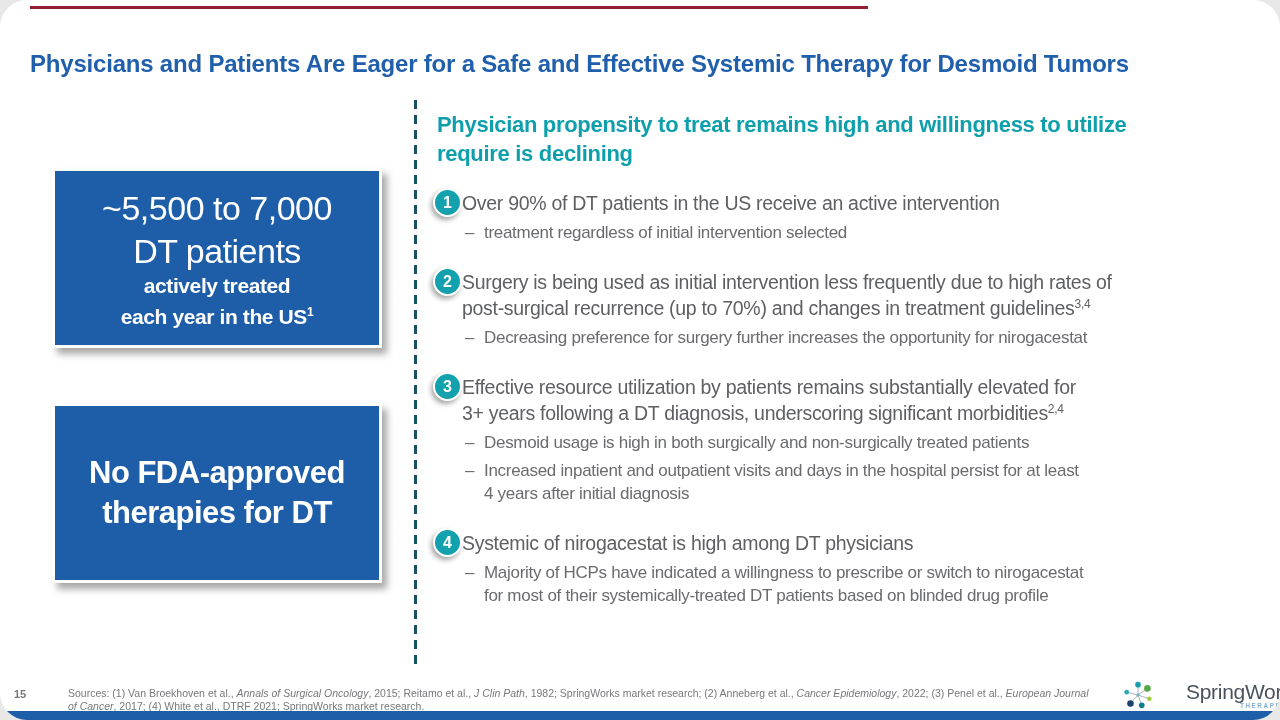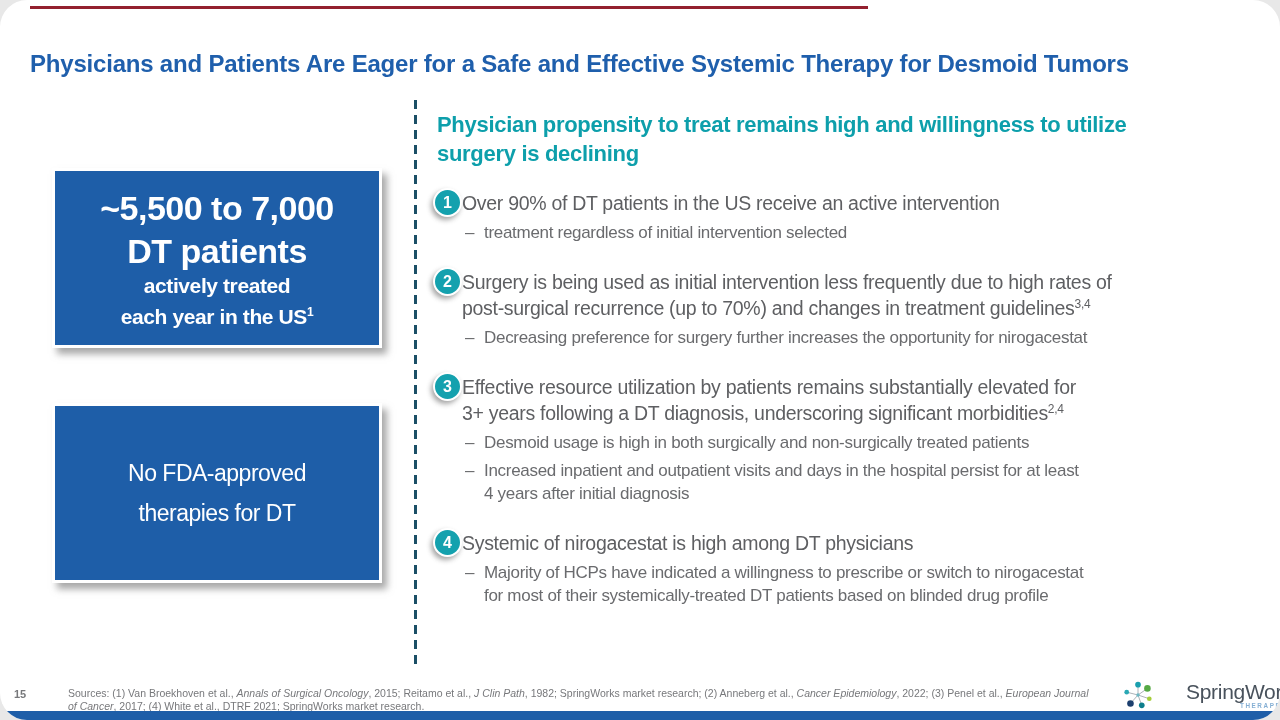--- a/index.html
+++ b/index.html
@@ -17,23 +17,23 @@
   }
   
   .info-box{
     position:absolute; left:52px; width:330px; height:180px;
     background:var(--box_blue); border:3px solid #ffffff;
     box-shadow:5px 6px 7px rgba(110,110,110,0.6);
     color:#ffffff; text-align:center; box-sizing:border-box;
   }
   .box1{top:168px; padding-top:16px;}
   .box2{top:403px; display:flex; flex-direction:column; justify-content:center;}
-  .box-big{font-size:34px; line-height:43px; font-weight:bold; letter-spacing:-0.5px;}
+  .box-big{font-size:34px; line-height:43px; font-weight:normal; letter-spacing:-0.5px;}
   .box-small{font-size:21px; line-height:26px; font-weight:bold; letter-spacing:-0.4px;}
-  .box-med{font-size:23px; line-height:40px; font-weight:normal; letter-spacing:-0.5px;}
+  .box-med{font-size:31px; line-height:40px; font-weight:bold; letter-spacing:-0.5px;}
   .box-small sup{font-size:12px;}
   
   .divider{
     position:absolute; left:414px; top:100px; width:3px; height:568px;
     background:repeating-linear-gradient(180deg, var(--divider) 0 9px, transparent 9px 15px);
   }
   
   .heading{
     position:absolute; left:437px; top:110px; width:830px;
     font-size:22px; line-height:29px; font-weight:bold; color:var(--teal);
@@ -90,21 +90,21 @@
 
   <div class="info-box box2">
     <div class="box-med">No FDA-approved</div>
     <div class="box-med">therapies for DT</div>
   </div>
 
   <div class="divider"></div>
 
   <div class="heading">
     <div>Physician propensity to treat remains high and willingness to utilize</div>
-    <div>surgery is declining</div>
+    <div>require is declining</div>
   </div>
 
   <div class="items" id="items">
       <div class="item">
         <div class="badge">1</div>
         <div class="body">
           <div class="main">
             <div>Over 90% of DT patients in the US receive an active intervention</div>
           </div>
           <div class="sub">

